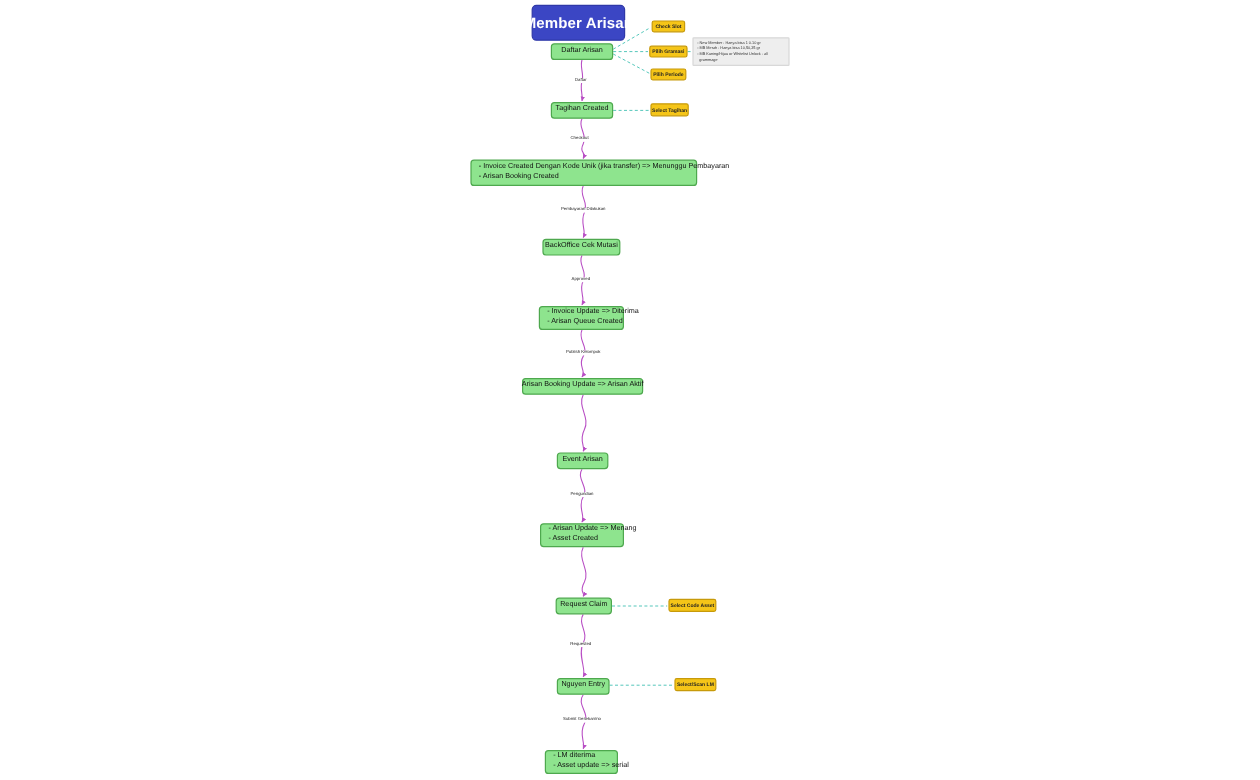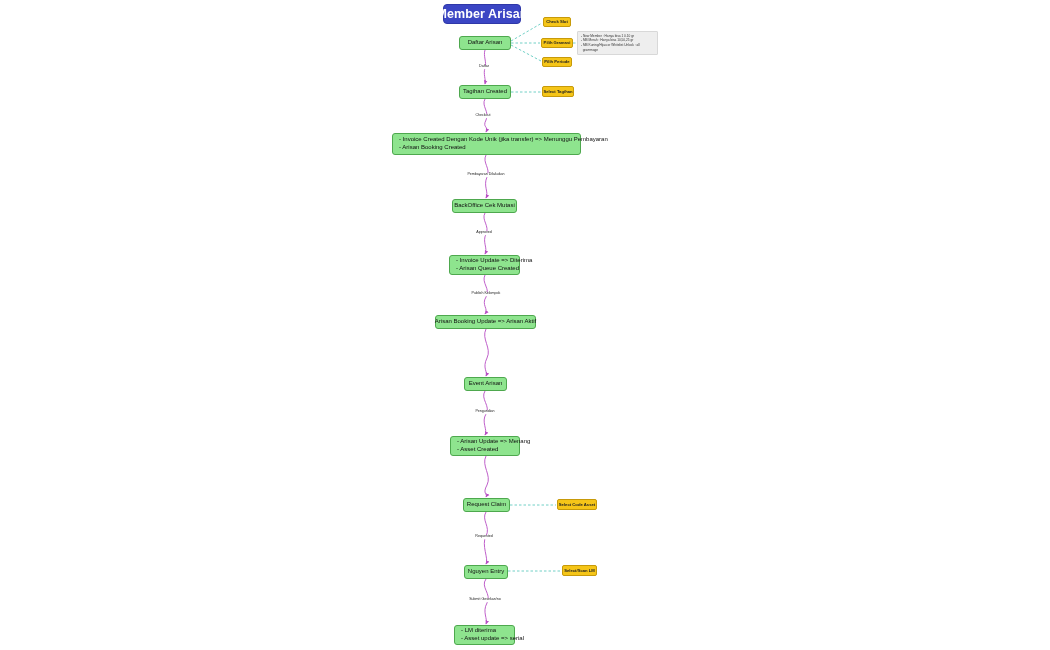--- a/index.html
+++ b/index.html
@@ -129,21 +129,21 @@
       <path d="M511,41 L542,23"></path>
       <path d="M511,43 L540,43"></path>
       <path d="M511,45 L541,61"></path>
       <path d="M573,43 L576,43"></path>
       <path d="M511,92 L541,92"></path>
       <path d="M510,505 L556,505"></path>
       <path d="M508,571 L561,571"></path>
     </g>
   </svg>
 
-  <div class="node title-node" style="left:443px;top:4px;width:78px;height:20px;">Member Arisan</div>
+  <div class="node title-node" style="left:443px;top:4px;width:78px;height:30px;">Member Arisan</div>
 
   <div class="node process" style="left:459px;top:36px;width:52px;height:14px;">Daftar Arisan</div>
 
   <div class="node action" style="left:543px;top:17px;width:28px;height:10px;">Check Slot</div>
 
   <div class="node action" style="left:541px;top:38px;width:32px;height:10px;">Pilih Gramasi</div>
 
   <div class="node action" style="left:542px;top:57px;width:30px;height:10px;">Pilih Periode</div>
 
   <div class="node note" style="left:577px;top:31px;width:81px;height:24px;">- New Member : Hanya bisa 1 0.10 gr

